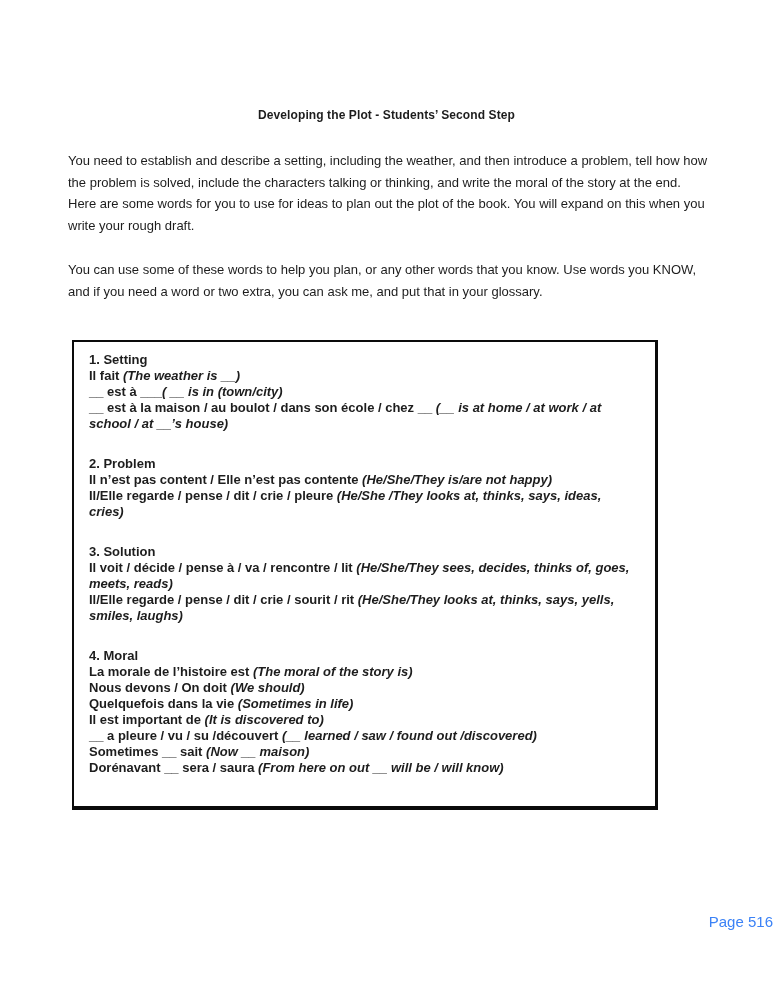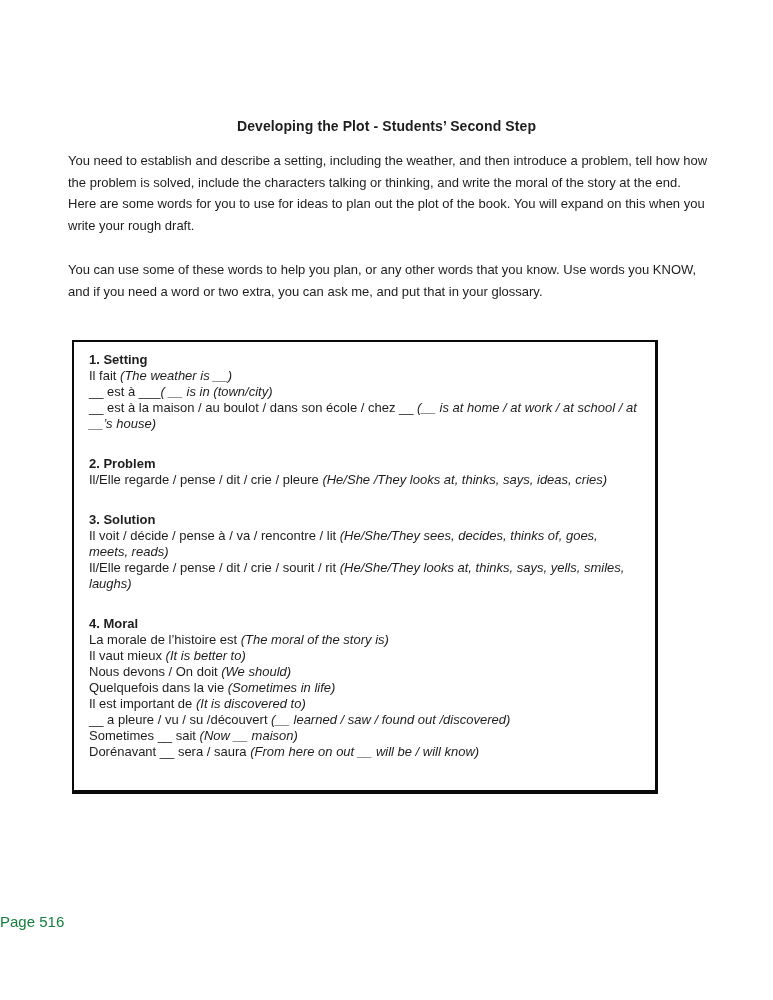--- a/index.html
+++ b/index.html
@@ -12,25 +12,25 @@
     width: 773px;
     height: 1000px;
     background: #ffffff;
     font-family: "Liberation Sans", sans-serif;
     color: #1d1d1d;
     box-sizing: border-box;
     overflow: hidden;
   }
   .title {
     position: absolute;
-    top: 118px;
+    top: 108px;
     left: 0;
     width: 100%;
     text-align: center;
-    font-size: 14px;
+    font-size: 12px;
     font-weight: bold;
     margin: 0;
     letter-spacing: 0.1px;
   }
   .content {
     position: absolute;
     top: 150px;
     left: 68px;
     width: 644px;
   }
@@ -58,32 +58,33 @@
   }
   .heading {
     font-size: 13px;
     line-height: 16px;
     font-weight: bold;
   }
   .line {
     font-size: 13px;
     line-height: 16px;
     white-space: normal;
+    font-weight: bold;
   }
   .it {
     font-style: italic;
   }
   .footer {
     position: absolute;
     bottom: 70px;
     left: 0;
     width: 100%;
-    text-align: left;
+    text-align: right;
     font-size: 15px;
-    color: #15803d;
+    color: #3b82f6;
   }
 </style>
 </head>
 <body>
 
 <div class="page">
 
   <h1 class="title">Developing the Plot - Students’ Second Step</h1>
 
   <div class="content">
@@ -95,33 +96,33 @@
 
       <div class="section">
         <div class="heading">1. Setting</div>
         <div class="line"><span>Il fait </span><span class="it">(The weather is __)</span></div>
         <div class="line"><span>__ est à ___</span><span class="it">( __ is in (town/city)</span></div>
         <div class="line"><span>__ est à la maison / au boulot / dans son école / chez __ </span><span class="it">(__ is at home / at work / at school / at __’s house)</span></div>
       </div>
 
       <div class="section">
         <div class="heading">2. Problem</div>
+        <div class="line"><span>Il n’est pas content / Elle n’est pas contente </span><span class="it">(He/She/They is/are not happy)</span></div>
         <div class="line"><span>Il/Elle regarde / pense / dit / crie / pleure </span><span class="it">(He/She /They looks at, thinks, says, ideas, cries)</span></div>
       </div>
 
       <div class="section">
         <div class="heading">3. Solution</div>
         <div class="line"><span>Il voit / décide / pense à / va / rencontre / lit </span><span class="it">(He/She/They sees, decides, thinks of, goes, meets, reads)</span></div>
         <div class="line"><span>Il/Elle regarde / pense / dit / crie / sourit / rit </span><span class="it">(He/She/They looks at, thinks, says, yells, smiles, laughs)</span></div>
       </div>
 
       <div class="section">
         <div class="heading">4. Moral</div>
         <div class="line"><span>La morale de l’histoire est </span><span class="it">(The moral of the story is)</span></div>
-        <div class="line"><span>Il vaut mieux </span><span class="it">(It is better to)</span></div>
         <div class="line"><span>Nous devons / On doit </span><span class="it">(We should)</span></div>
         <div class="line"><span>Quelquefois dans la vie </span><span class="it">(Sometimes in life)</span></div>
         <div class="line"><span>Il est important de </span><span class="it">(It is discovered to)</span></div>
         <div class="line"><span>__ a pleure / vu / su /découvert </span><span class="it">(__ learned / saw / found out /discovered)</span></div>
         <div class="line"><span>Sometimes __ sait </span><span class="it">(Now __ maison)</span></div>
         <div class="line"><span>Dorénavant __ sera / saura </span><span class="it">(From here on out __ will be / will know)</span></div>
       </div>
 
     </div>
   </div>

